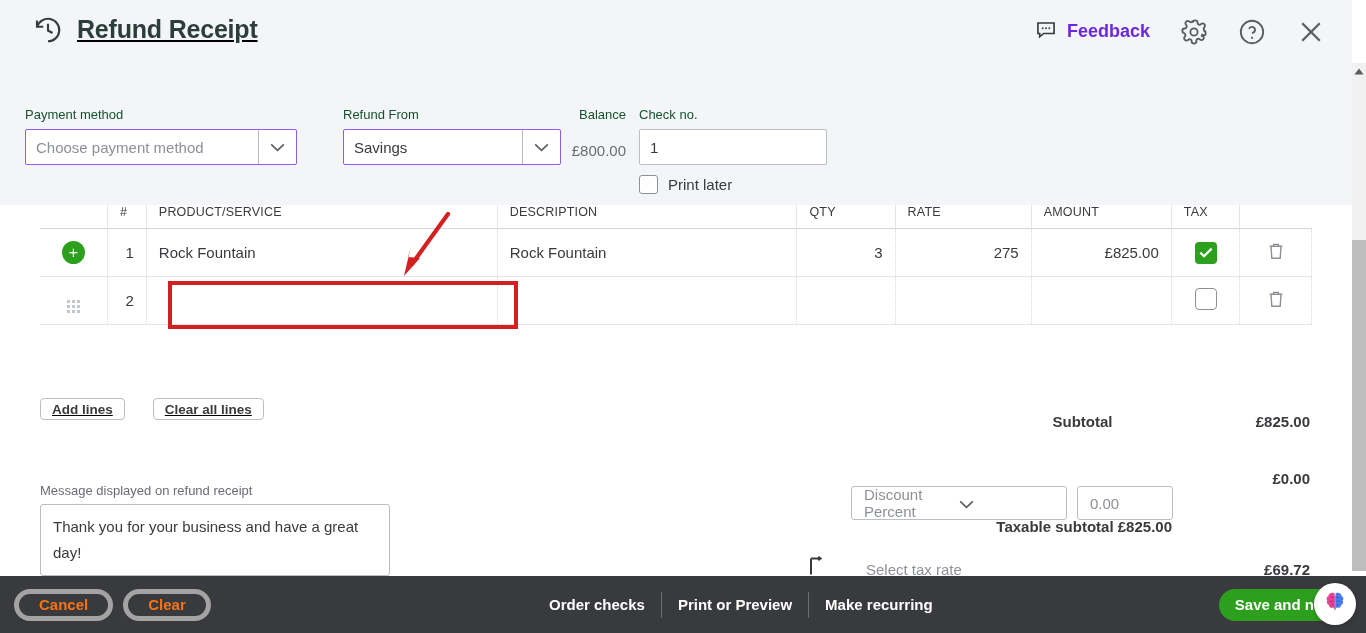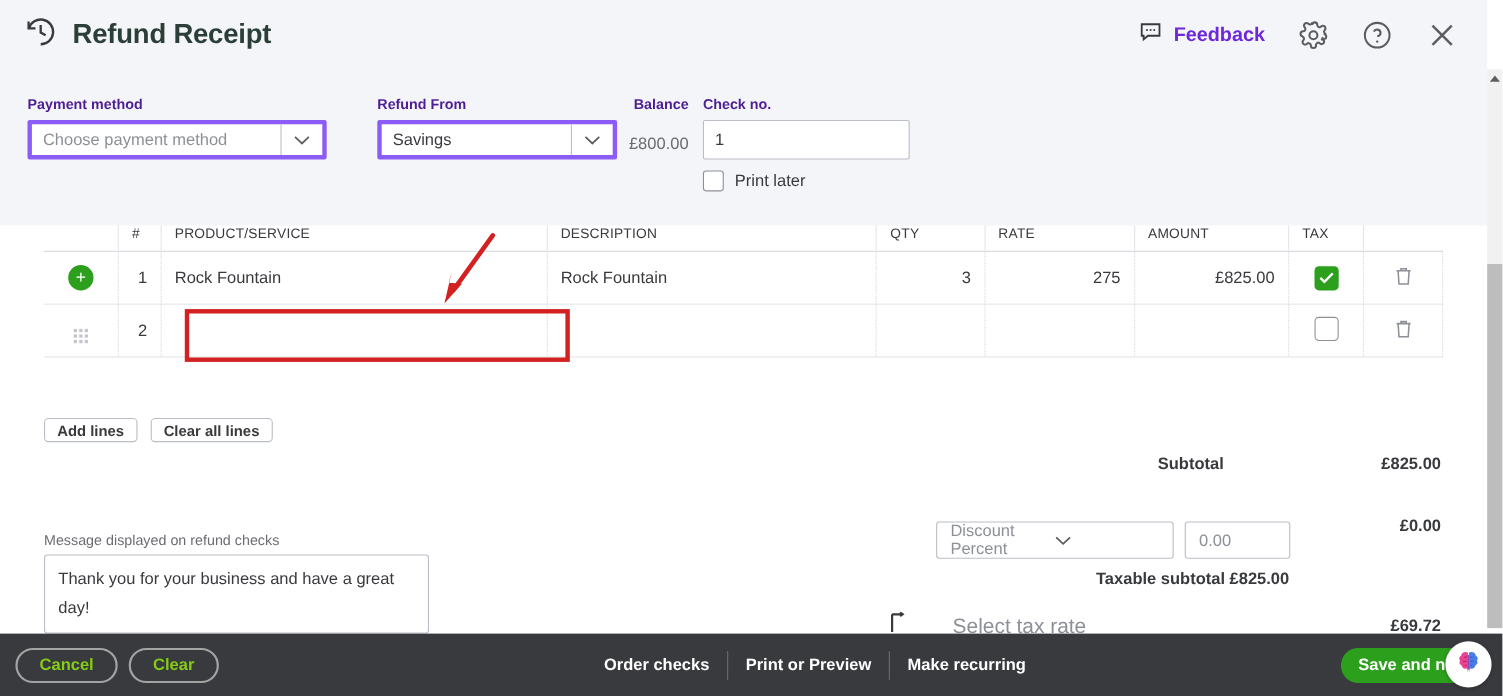--- a/index.html
+++ b/index.html
@@ -10,41 +10,41 @@
     overflow: hidden;
   }
   #app { position: relative; width: 1366px; height: 633px; background: #fff; }
 
   
   .header {
     position: absolute; top: 0; left: 0; width: 1352px; height: 63px;
     background: #f4f5f8;
     display: flex; align-items: center;
   }
-  .hdr-left { display: flex; align-items: center; padding-left: 22px; }
+  .hdr-left { display: flex; padding-left: 33px; text-decoration: underline; }
   .hdr-title {
     font-size: 25px; font-weight: bold; color: #2c3e38; letter-spacing: -0.2px;
     margin-left: 14px;
   }
   .hdr-right {
     margin-left: auto; display: flex; align-items: center; gap: 30px;
     padding-right: 26px;
   }
   .feedback { display: flex; align-items: center; gap: 10px; cursor: pointer; }
   .feedback-label { font-size: 18px; font-weight: bold; color: #6d28d9; }
   .icon-btn { display: flex; align-items: center; justify-content: center; cursor: pointer; }
 
   
   .formbar {
     position: absolute; top: 63px; left: 0; width: 1352px; height: 142px;
     background: #f4f5f8;
   }
-  .fld-label { font-size: 13px; color: #4c1d95; font-weight: 700; }
+  .fld-label { font-size: 13px; color: #14532d; font-weight: 400; margin-top: 20px; }
   .sel-box {
-    height: 36px; border: 4px solid #8b5cf6; background: #fff;
+    height: 36px; border: 1px solid #8b5cf6; background: #fff;
     display: flex; align-items: center; border-radius: 2px;
   }
   .sel-text { flex: 1; padding: 0 10px; font-size: 15px; color: #8d9096; white-space: nowrap; overflow: hidden; }
   .sel-text.filled { color: #393a3d; }
   .sel-arrow {
     width: 38px; height: 100%; border-left: 1px solid #babec5;
     display: flex; align-items: center; justify-content: center; cursor: pointer;
   }
   .txt-box {
     height: 36px; border: 1px solid #babec5; background: #fff; border-radius: 2px;
@@ -96,50 +96,50 @@
   .tax-chk-on {
     width: 22px; height: 22px; border-radius: 4px; background: #2ca01c;
     display: inline-flex; align-items: center; justify-content: center; cursor: pointer;
   }
   .tax-chk-off {
     width: 22px; height: 22px; border-radius: 4px; border: 1px solid #8d9096;
     background: #fff; display: inline-block; cursor: pointer;
   }
 
   
-  .linebtns { position: absolute; top: 380px; left: 40px; display: flex; gap: 12px; }
+  .linebtns { position: absolute; top: 398px; left: 40px; display: flex; gap: 28px; text-decoration: underline; }
   .lbtn {
     border: 1px solid #babec5; background: #fff; border-radius: 4px;
     height: 22px; padding: 0 11px; font-size: 13.5px; font-weight: bold;
     color: #393a3d; cursor: pointer; display: flex; align-items: center;
     font-family: "Liberation Sans", sans-serif;
   }
 
   
   .subtotal-row {
     position: absolute; top: 413px; right: 56px;
     display: flex; align-items: center; gap: 0;
     font-size: 15px; font-weight: bold; color: #393a3d;
   }
   .subtotal-label { width: 175px; text-align: center; }
   .subtotal-val { width: 140px; text-align: right; }
 
-  .disc-row { position: absolute; top: 474px; left: 851px; display: flex; align-items: flex-start; border-radius: 16px; }
+  .disc-row { position: absolute; top: 486px; left: 851px; display: flex; align-items: flex-start; border-radius: 16px; }
   .disc-sel { width: 216px; height: 34px; border: 1px solid #babec5; border-radius: 3px; background:#fff;
               display: flex; align-items: center; padding: 0 12px; }
   .disc-sel span { flex: 1; font-size: 15px; color: #8d9096; }
   .disc-amt { width: 96px; height: 34px; border: 1px solid #babec5; border-radius: 3px; background:#fff;
               display: flex; align-items: center; padding: 0 12px; font-size: 15px; color: #8d9096; margin-left: 10px; }
   .disc-total { position: absolute; top: 470px; right: 56px; width: 140px; text-align: right;
                 font-size: 15px; font-weight: bold; color: #393a3d; }
 
   .taxable-sub { position: absolute; top: 518px; right: 194px; font-size: 15px; font-weight: bold; color: #393a3d; }
 
   .taxrate-row { position: absolute; top: 556px; left: 808px; right: 56px; display: flex; align-items: center; }
-  .taxrate-label { font-size: 19px; color: #8d9096; margin-left: 40px; }
+  .taxrate-label { font-size: 15px; color: #8d9096; margin-left: 40px; }
   .taxrate-val { margin-left: auto; font-size: 15px; font-weight: bold; color: #393a3d; }
 
   
   .msg-wrap { position: absolute; top: 483px; left: 40px; width: 350px; }
   .msg-label { font-size: 13px; color: #6b6c72; margin-bottom: 6px; }
   .msg-box {
     width: 350px; height: 72px; border: 1px solid #babec5; border-radius: 3px;
     background: #fff; padding: 9px 12px; font-size: 15px; color: #393a3d;
     line-height: 26px; overflow: hidden; resize: none;
     font-family: "Liberation Sans", sans-serif;
@@ -151,21 +151,21 @@
                 display:flex; align-items:center; justify-content:center; cursor: pointer; }
   .vscroll-thumb { position: absolute; top: 177px; left: 0; width: 14px; height: 331px;
                    background: #bdbdbd; cursor: grab; }
 
   
   .footer {
     position: absolute; bottom: 0; left: 0; width: 1366px; height: 57px;
     background: #393a3d; display: flex; align-items: center;
   }
   .fbtn-ghost {
-    border: 2px solid #a3a3a3; background: transparent; color: #84cc16;
+    border: 5px solid #a3a3a3; background: transparent; color: #f97316;
     border-radius: 16px; height: 32px; padding: 0 20px; font-size: 15px; font-weight: bold;
     cursor: pointer; font-family: "Liberation Sans", sans-serif;
   }
   .footer-left { display: flex; align-items: center; gap: 10px; padding-left: 14px; }
   .footer-center { position: absolute; left: 533px; display: flex; align-items: center; }
   .fcenter-item { color: #fff; font-size: 15px; font-weight: bold; padding: 0 16px; cursor: pointer; }
   .fdivider { width: 1px; height: 26px; background: #6b6c72; }
   .footer-right { position: absolute; right: 16px; display: flex; align-items: center; }
   .save-btn {
     background: #2ca01c; color: #fff; border: none; border-radius: 16px;
@@ -397,21 +397,21 @@
     <span>
       <svg width="18" height="22" viewBox="0 0 18 22" fill="none" stroke="#393a3d" stroke-width="2">
         <path d="M3 2.5v16M3 2.5h9.4M10.2 0.8l2.4 1.7-2.4 1.7"></path>
       </svg>
     </span>
     <span class="taxrate-label">Select tax rate</span>
     <span class="taxrate-val">£69.72</span>
   </div>
 
   <div class="msg-wrap">
-    <div class="msg-label">Message displayed on refund checks</div>
+    <div class="msg-label">Message displayed on refund receipt</div>
     <textarea class="msg-box" style="">Thank you for your business and have a great day!</textarea>
   </div>
 
   <div class="vscroll">
     <div class="vscroll-up">
       <svg width="10" height="7" viewBox="0 0 10 7" fill="#5c5d60">
           <polygon points="5,0.6 9.6,6.4 0.4,6.4"></polygon>
         </svg>
     </div>
     <div class="vscroll-thumb"></div>

